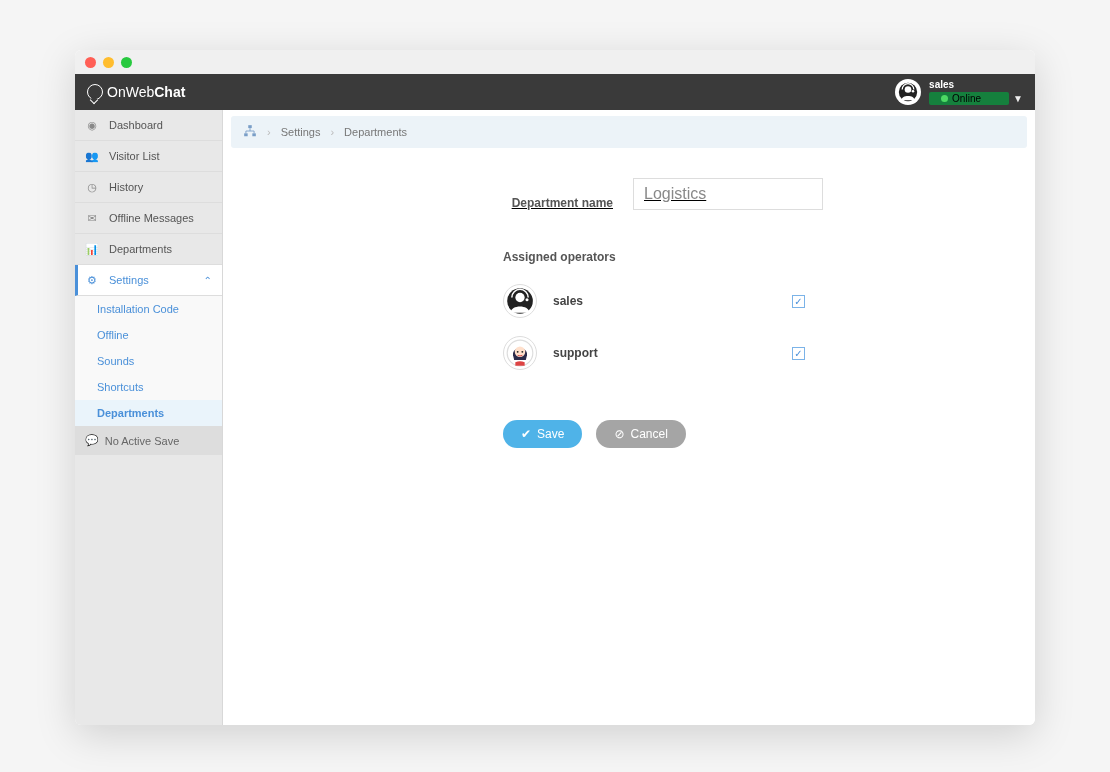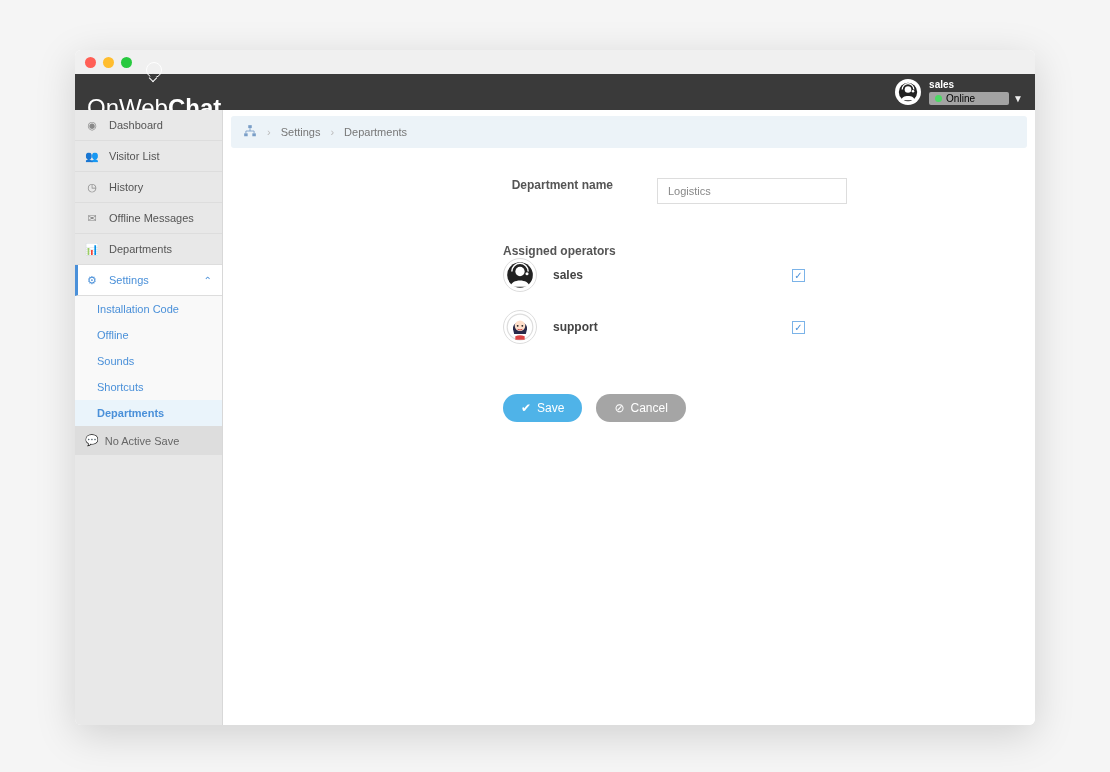--- a/index.html
+++ b/index.html
@@ -7,32 +7,32 @@
 
 .window { position: absolute; left: 75px; top: 50px; width: 960px; height: 675px; background: #fff; border-radius: 6px; box-shadow: 0 10px 40px rgba(0,0,0,0.15); overflow: hidden; }
 
 .titlebar { height: 24px; background: #f0f0f0; display: flex; align-items: center; padding-left: 10px; gap: 7px; }
 .dot { width: 11px; height: 11px; border-radius: 50%; }
 .dot.red { background: #ff5f56; }
 .dot.yellow { background: #ffbd2e; }
 .dot.green { background: #27c93f; }
 
 .topbar { height: 36px; background: #3a3a3a; display: flex; align-items: center; padding: 0 12px; justify-content: space-between; }
-.logo { color: #fff; font-size: 24px; font-weight: 300; display: flex; align-items: center; gap: 16px; flex-direction: column; }
+.logo { color: #fff; font-size: 14px; font-weight: 300; display: flex; align-items: center; gap: 4px; }
 .logo .thin { font-weight: 200; }
 .logo .bold { font-weight: 600; }
 .logo-icon { width: 16px; height: 16px; border: 1.5px solid #fff; border-radius: 50%; position: relative; }
 .logo-icon::after { content: ""; position: absolute; bottom: -4px; left: 3px; width: 5px; height: 5px; border-right: 1.5px solid #fff; border-bottom: 1.5px solid #fff; transform: rotate(45deg); background: #3a3a3a; }
 
 .user-area { display: flex; align-items: center; gap: 8px; }
 .avatar-sm { width: 26px; height: 26px; border-radius: 50%; background: #fff; display:flex; align-items:center; justify-content:center; }
 .avatar-sm svg { width: 20px; height: 20px; }
 .user-info { display: flex; flex-direction: column; gap: 2px; }
 .username { color: #fff; font-size: 10px; font-weight: bold; }
-.status-select { background: #a3a3a3; border-radius: 2px; font-size: 10px; padding: 1px 6px; display: flex; align-items: center; gap: 4px; width: 80px; }
+.status-select { background: #15803d; border-radius: 2px; font-size: 10px; padding: 1px 12px; display: flex; align-items: center; gap: 4px; width: 80px; }
 .status-dot { width: 7px; height: 7px; border-radius: 50%; background: #4cd964; }
 .caret { color: #eee; font-size: 10px; margin-left: 4px; }
 
 .body { display: flex; height: calc(100% - 60px); }
 .sidebar { width: 148px; background: #e8e8e8; border-right: 1px solid #d8d8d8; overflow-y: auto; }
 .nav-item { display: flex; align-items: center; gap: 10px; padding: 8px 10px; font-size: 11px; color: #555; border-bottom: 1px solid #ddd; cursor: pointer; }
 .nav-item .ico { width: 14px; height: 14px; display: inline-flex; align-items: center; justify-content: center; color: #888; }
 .nav-item.active { background: #fff; color: #4a90d9; border-left: 3px solid #4a90d9; padding-left: 7px; }
 .nav-item.active .ico { color: #4a90d9; }
 .nav-item .chev { margin-left: auto; color: #4a90d9; font-size: 10px; }
@@ -40,25 +40,25 @@
 .sub-item { padding: 7px 10px 7px 22px; font-size: 11px; color: #4a90d9; cursor: pointer; }
 .sub-item.active { background: #eaf4fb; font-weight: bold; }
 .chat-status { padding: 8px 10px; font-size: 11px; color: #666; display: flex; align-items: center; gap: 6px; background: #ddd; }
 
 .main { flex: 1; padding: 0; background: #fff; }
 .breadcrumb { margin: 6px 8px 0 8px; background: #ecf3f8; border-radius: 3px; padding: 8px 12px; font-size: 11px; color: #777; display: flex; align-items: center; gap: 10px; }
 .breadcrumb .bc-icon { color: #7a9ec7; }
 .breadcrumb .sep { color: #bbb; }
 
 .content { padding: 30px 50px 30px 280px; }
-.form-row { display: flex; align-items: flex-start; gap: 20px; margin-bottom: 40px; }
+.form-row { display: flex; align-items: flex-end; gap: 20px; margin-bottom: 40px; text-decoration: underline; }
 .form-label { font-size: 12px; font-weight: bold; color: #555; width: 110px; text-align: right; }
-.text-input { border: 1px solid #ddd; padding: 6px 10px; font-size: 11px; color: #888; width: 190px; margin-left: 24px; }
-
-.section-title { font-size: 12px; font-weight: bold; color: #555; }
+.text-input { border: 1px solid #ddd; padding: 6px 10px; font-size: 16px; color: #888; width: 190px; }
+
+.section-title { font-size: 12px; font-weight: bold; color: #555; margin-bottom: 20px; }
 .op-row { display: flex; align-items: center; gap: 16px; margin-bottom: 18px; }
 .op-avatar { width: 34px; height: 34px; border-radius: 50%; border: 1px solid #ddd; background: #fff; display: flex; align-items: center; justify-content: center; }
 .op-avatar svg { width: 28px; height: 28px; }
 .op-name { font-size: 12px; font-weight: bold; color: #444; flex: 1; }
 .op-check { width: 13px; height: 13px; border: 1px solid #7bb3e8; display: flex; align-items: center; justify-content: center; color: #4a90d9; font-size: 10px; margin-right: 180px; cursor: pointer; }
 
 .buttons { margin-top: 50px; display: flex; gap: 14px; }
 .btn { border: none; border-radius: 14px; padding: 7px 18px; font-size: 12px; font-weight: 500; color: #fff; cursor: pointer; display: flex; align-items: center; gap: 6px; }
 .btn-save { background: #4fb3e8; }
 .btn-cancel { background: #a5a5a5; }

